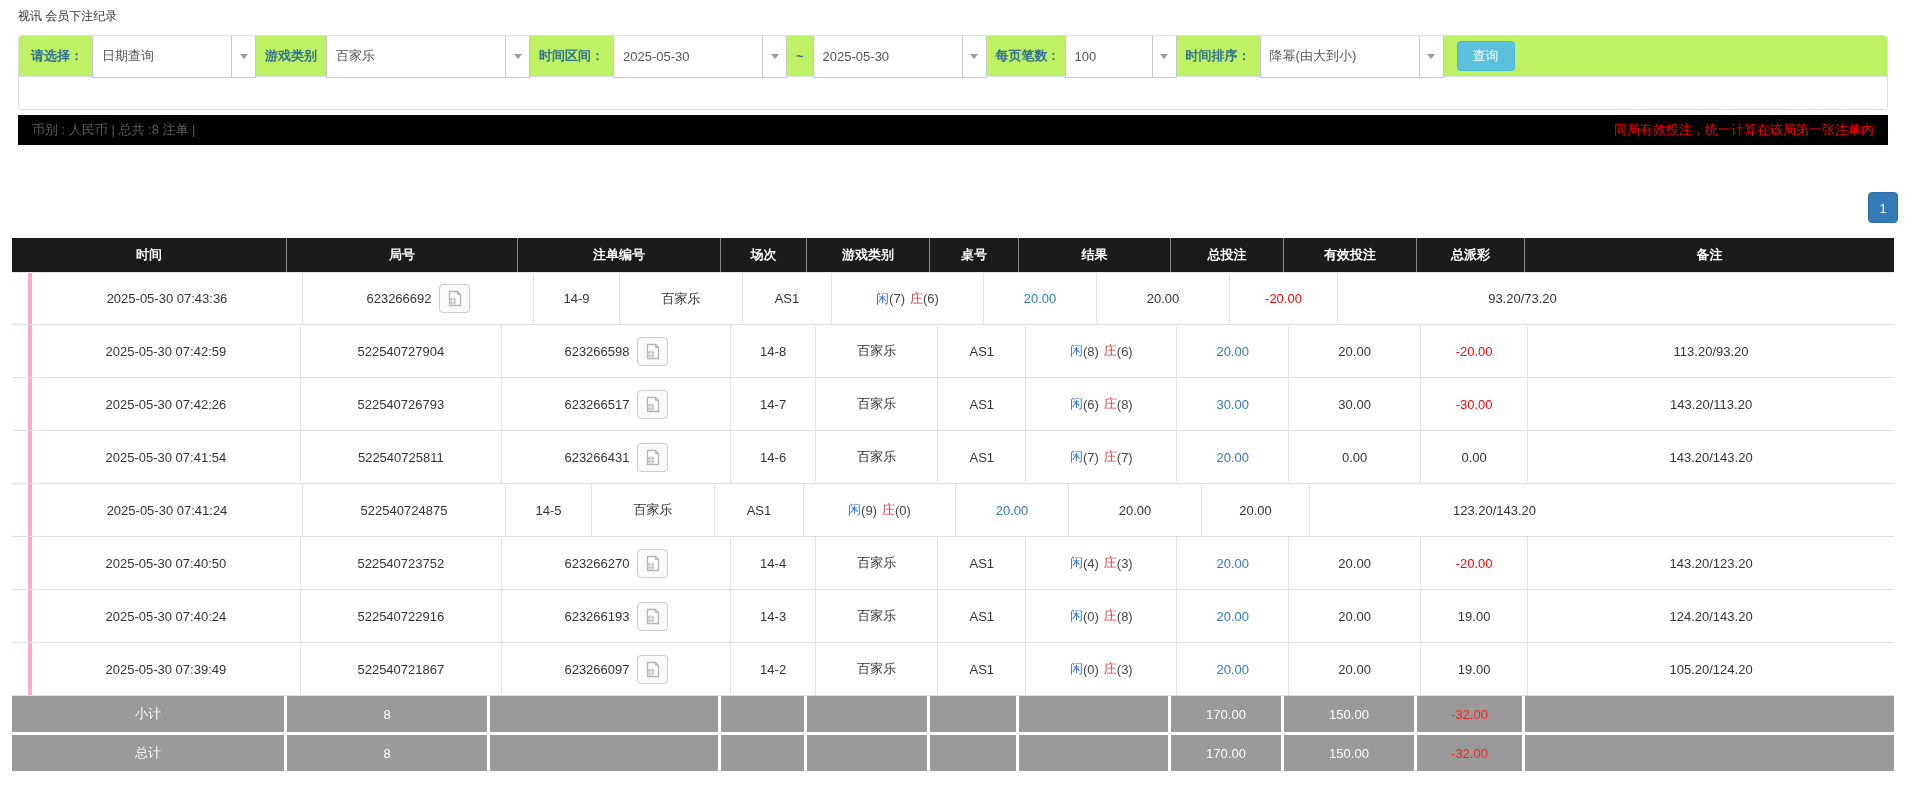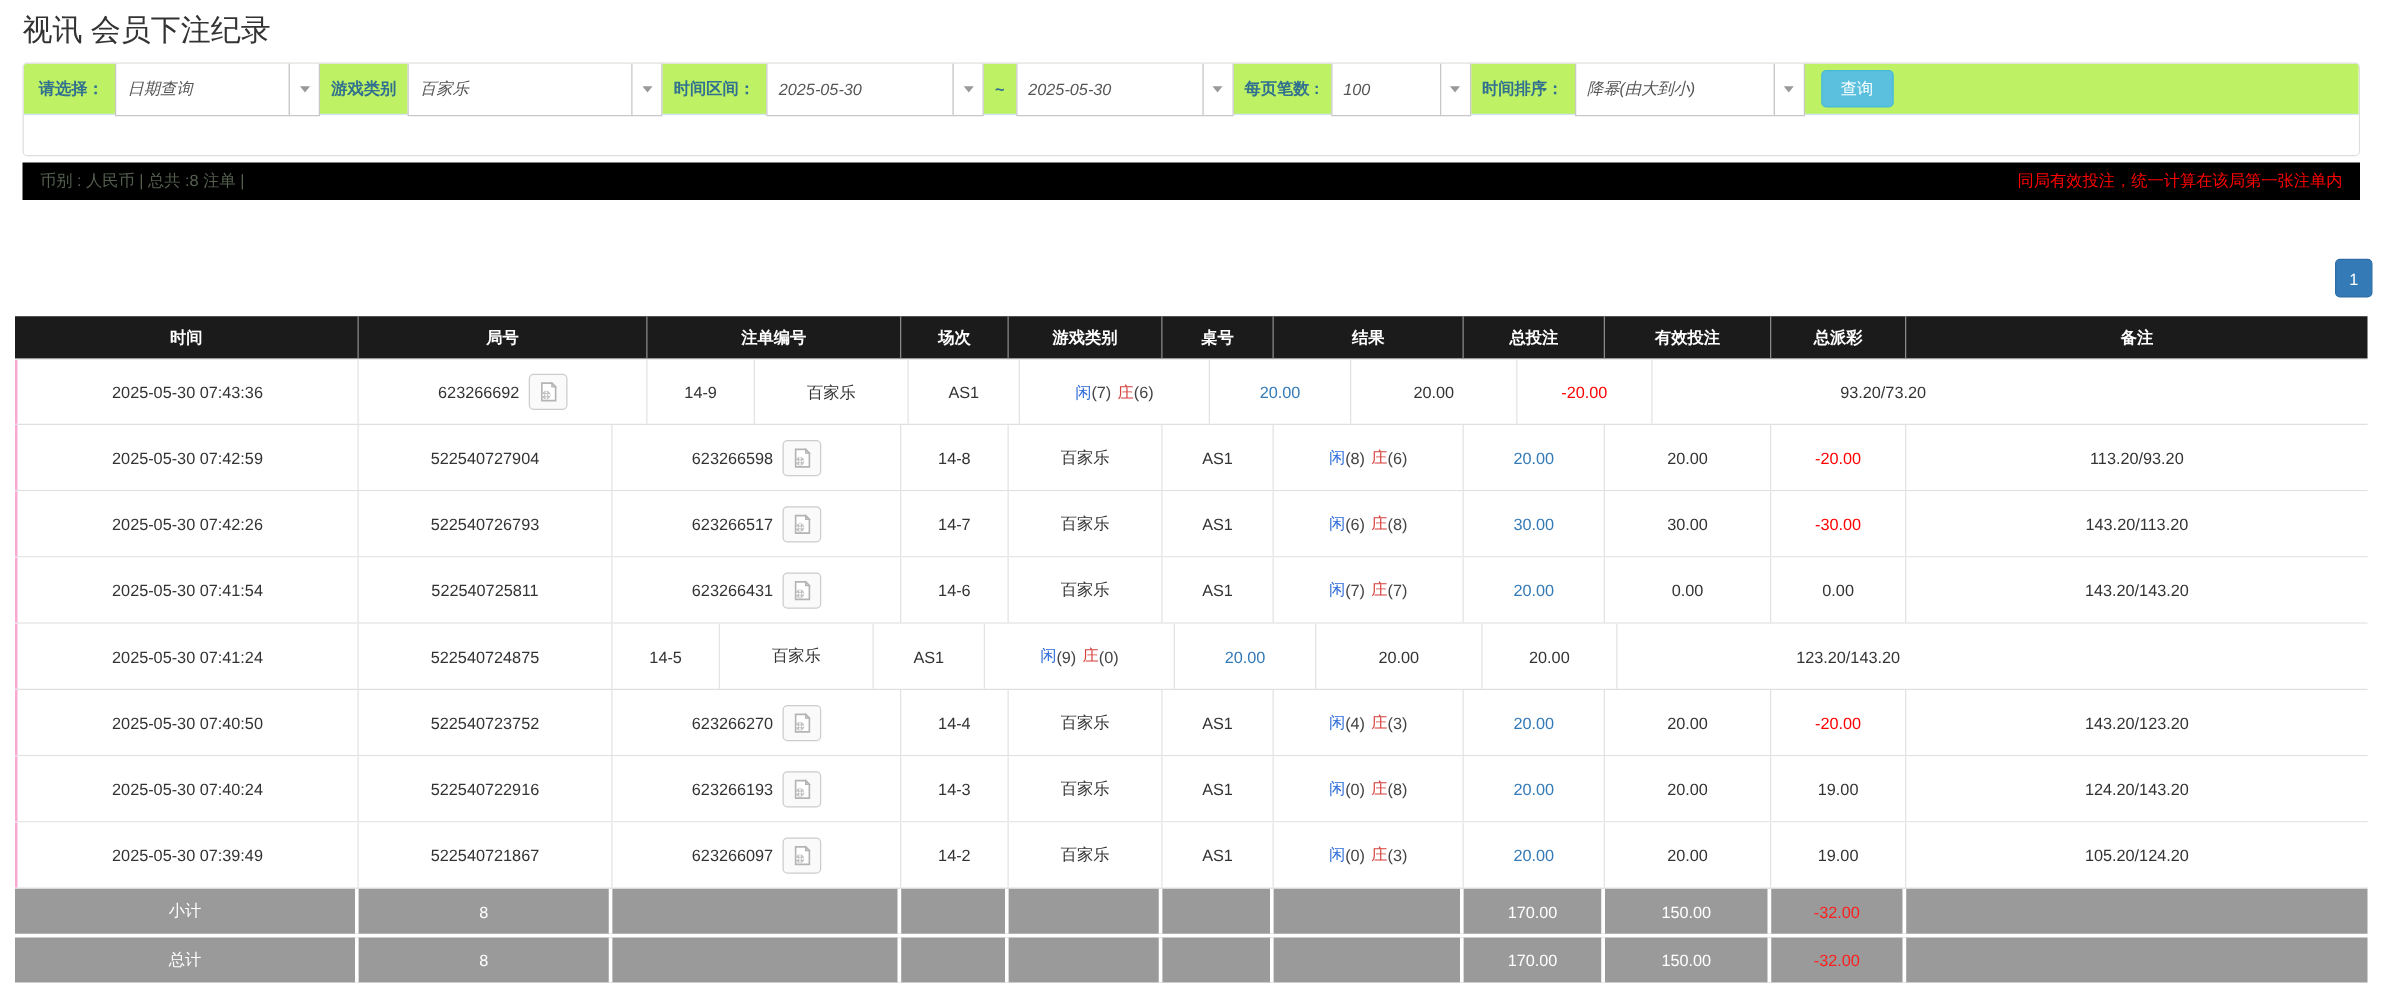--- a/index.html
+++ b/index.html
@@ -1,27 +1,27 @@
 <!DOCTYPE html>
 <html><head>
 <meta charset="utf-8">
 <style>
   * { box-sizing: border-box; margin: 0; padding: 0; }
   html,body { width: 1906px; height: 791px; overflow: hidden; background: #fff;
     font-family: "Liberation Sans", "DejaVu Sans", sans-serif; color: #333; font-size: 13px; }
 
-  .page-title { font-size: 24px; font-weight: 500; color: #333; margin: 8px 0 10px 18px; }
+  .page-title { font-size: 12px; font-weight: 500; color: #333; margin: 8px 0 10px 18px; }
 
   
   .filter-panel { margin: 0 18px; border: 1px solid #ddd; border-radius: 4px; overflow: hidden; }
   .filter-heading { background: #bef264; border-bottom: 1px solid #cfe6f1; height: 41px;
     display: flex; align-items: center; padding: 0 12px; gap: 9px; }
   .filter-body { background: #fff; height: 32px; }
   .flabel { font-weight: bold; color: #31708f; white-space: nowrap; }
-  .combo { display: flex; height: 44px; font-style: italic; }
+  .combo { display: flex; height: 44px; }
   .combo-text { background: #fff; border: 1px solid #c8c8c8; color: #555;
     display: flex; align-items: center; padding: 0 9px; white-space: nowrap; }
   .combo-arrow { width: 25px; background: #fff; border: 1px solid #c8c8c8; margin-left: -1px;
     display: flex; align-items: center; justify-content: center; cursor: pointer; }
   .caret { width: 0; height: 0; border-left: 4px solid transparent; border-right: 4px solid transparent;
     border-top: 5px solid #999; }
   .w140 { width: 140px; } .w180 { width: 180px; } .w150 { width: 150px; }
   .w88  { width: 88px; }  .w160 { width: 160px; }
   .tilde { color: #31708f; font-weight: bold; }
   .search-btn { background: #5bc0de; color: #fff; border: 1px solid #46b8da; border-radius: 4px;
@@ -41,21 +41,21 @@
   
   .table-wrap { margin: 15px 12px 0; width: 1882px; }
   .thead { display: flex; background: #1b1b1b; height: 34px; }
   .th { color: #fff; font-weight: bold; display: flex; align-items: center; justify-content: center;
     border-right: 1px solid #8a8a8a; }
   .th:last-child { border-right: none; }
   .tr { display: flex; height: 53px; background: #fff; border-bottom: 1px solid #e0e0e0; }
   .tr:first-child { border-top: 1px solid #e9e9e9; }
   .td { display: flex; align-items: center; justify-content: center; border-right: 1px solid #e3e3e3;
     color: #333; }
-  .tr .td:first-child { border-left: 2px solid #f9a8d4; }
+  .tr .td:first-child { border-left: 4px solid #f9a8d4; margin-left: 16px; }
   .c0{width:275px}.c1{width:203px}.c2{width:231px}.c3{width:86px}.c4{width:123px}.c5{width:89px}
   .c6{width:152px}.c7{width:113px}.c8{width:133px}.c9{width:108px}.c10{width:369px}
   .th.c10, .td.c10 { border-right: none; }
 
   .video-btn { margin-left: 7px; width: 31px; height: 29px; background: #fafafa;
     border: 1px solid #ccc; border-radius: 4px; display: inline-flex; align-items: center;
     justify-content: center; cursor: pointer; }
   .res-p { color: #2e6dd9; }
   .res-b { color: #d43f3a; margin-left: 5px; }
   .res-n { color: #444; }

